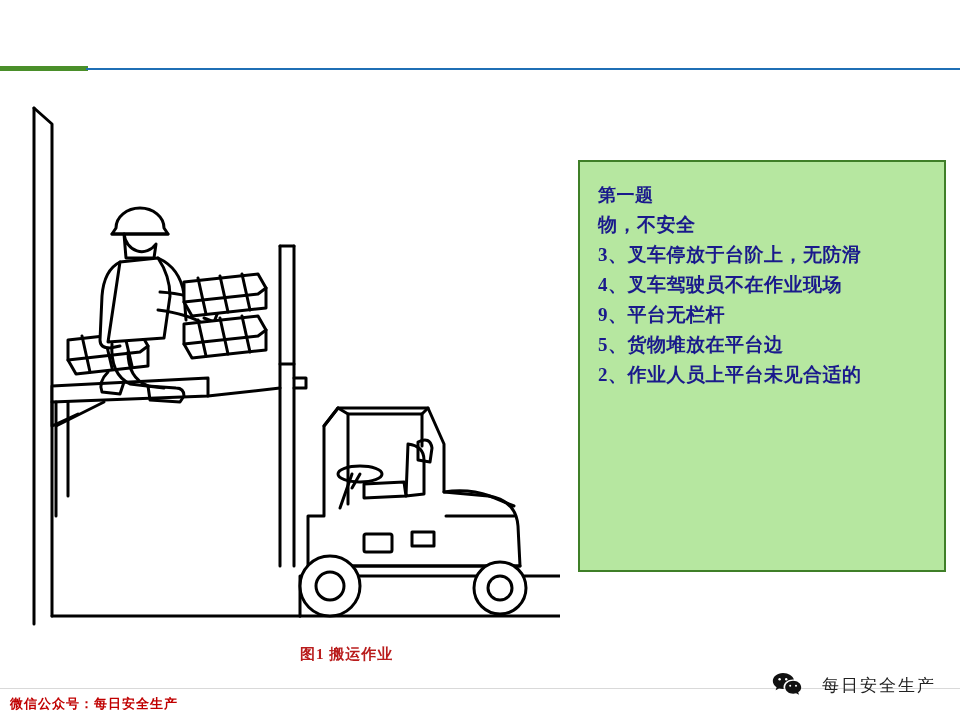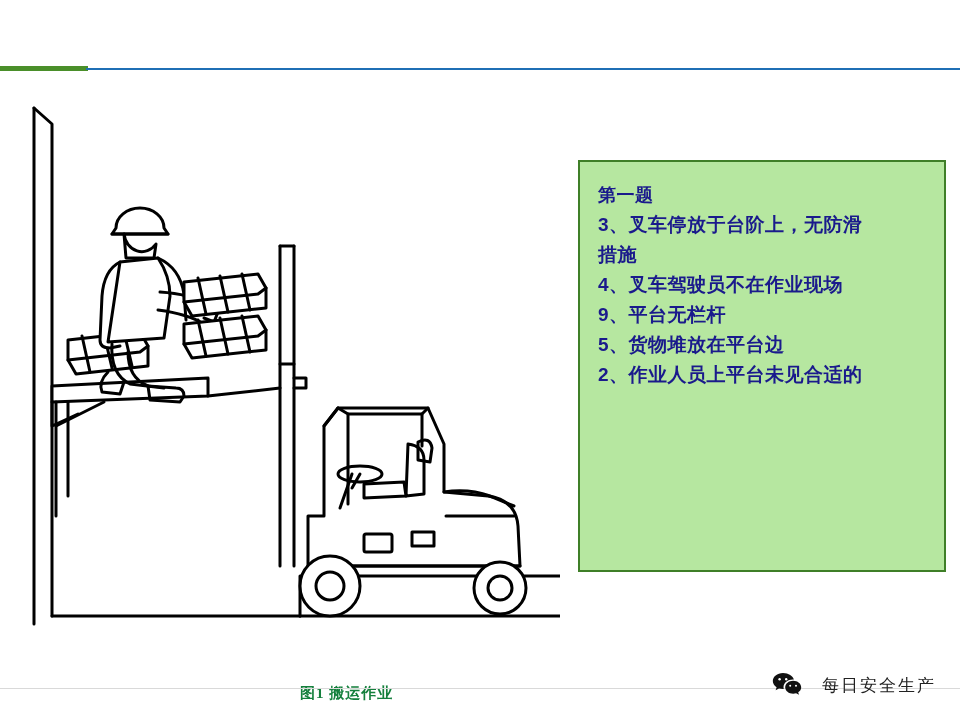--- a/index.html
+++ b/index.html
@@ -20,41 +20,41 @@
     position:absolute;left:86px;top:68px;width:874px;height:2px;background:#1f6fb5;
   }
 
   
   .illustration{
     position:absolute;left:8px;top:96px;width:552px;height:530px;
   }
   .illustration svg{display:block;width:100%;height:100%;}
 
   .fig-caption{
-    position:absolute;left:300px;top:684px;width:260px;
-    font-size:15px;font-weight:bold;color:#15803d;
+    position:absolute;left:300px;top:645px;width:260px;
+    font-size:15px;font-weight:bold;color:#b91c1c;
     font-family:"Liberation Serif","DejaVu Serif",serif;
     letter-spacing:1px;
   }
 
   
   .answer-box{
     position:absolute;left:578px;top:160px;width:368px;height:412px;
     background:#b6e7a0;border:2px solid #3f7f28;
     box-sizing:border-box;
     padding:18px 14px 10px 18px;
   }
   .answer-box .line{
     color:#1a1a8c;
     font-weight:bold;
     font-size:19px;
     line-height:30px;
     letter-spacing:0.5px;
     white-space:pre-wrap;
-    font-family:Liberation Sans, sans-serif;
+    font-family:Liberation Serif, serif;
   }
   .answer-box .line.title{font-size:18px;}
 
   
   .footer-left{
     position:absolute;left:10px;top:695px;
     font-size:13px;color:#c00000;font-weight:bold;letter-spacing:1px;
   }
   .footer-rule{
     position:absolute;left:0;top:688px;width:960px;height:1px;background:#d9d9d9;
@@ -163,29 +163,30 @@
 
         <path d="M410 346 q12 -6 14 6 l-2 14 -12 -2z"></path>
       </g>
     </svg>
   </div>
 
   <div class="fig-caption">图1  搬运作业</div>
 
   <div class="answer-box">
     <div class="line title">第一题</div>
+    <div class="line">物，不安全</div>
     <div class="line">3、叉车停放于台阶上，无防滑</div>
-    <div class="line">措施</div>
     <div class="line">4、叉车驾驶员不在作业现场</div>
     <div class="line">9、平台无栏杆</div>
     <div class="line">5、货物堆放在平台边</div>
     <div class="line">2、作业人员上平台未见合适的</div>
   </div>
 
   <div class="footer-rule"></div>
+  <div class="footer-left">微信公众号：每日安全生产</div>
 
   <div class="wechat-badge">
     <span class="wechat-icon">
       <svg width="30" height="26" viewBox="0 0 30 26" xmlns="http://www.w3.org/2000/svg">
         <path d="M11 1C5.2 1 0.8 4.7 0.8 9.1c0 2.5 1.5 4.8 3.8 6.2l-1 3 3.4-1.7c1.2 0.3 2.5 0.5 3.9 0.5 0.3 0 0.6 0 0.9 0-0.2-0.6-0.3-1.2-0.3-1.9 0-4.2 4.2-7.6 9.4-7.6 0.3 0 0.7 0 1 0C21 4 16.5 1 11 1z" fill="#111"></path>
         <circle cx="7.6" cy="7.3" r="1.2" fill="#fff"></circle>
         <circle cx="14.2" cy="7.3" r="1.2" fill="#fff"></circle>
         <path d="M29.2 15.2c0-3.6-3.6-6.5-8-6.5s-8 2.9-8 6.5 3.6 6.5 8 6.5c1 0 2-0.1 2.9-0.4l2.9 1.5-0.8-2.5c1.9-1.2 3-3 3-5.1z" fill="#111"></path>
         <circle cx="18.2" cy="13.8" r="1" fill="#fff"></circle>
         <circle cx="24" cy="13.8" r="1" fill="#fff"></circle>

